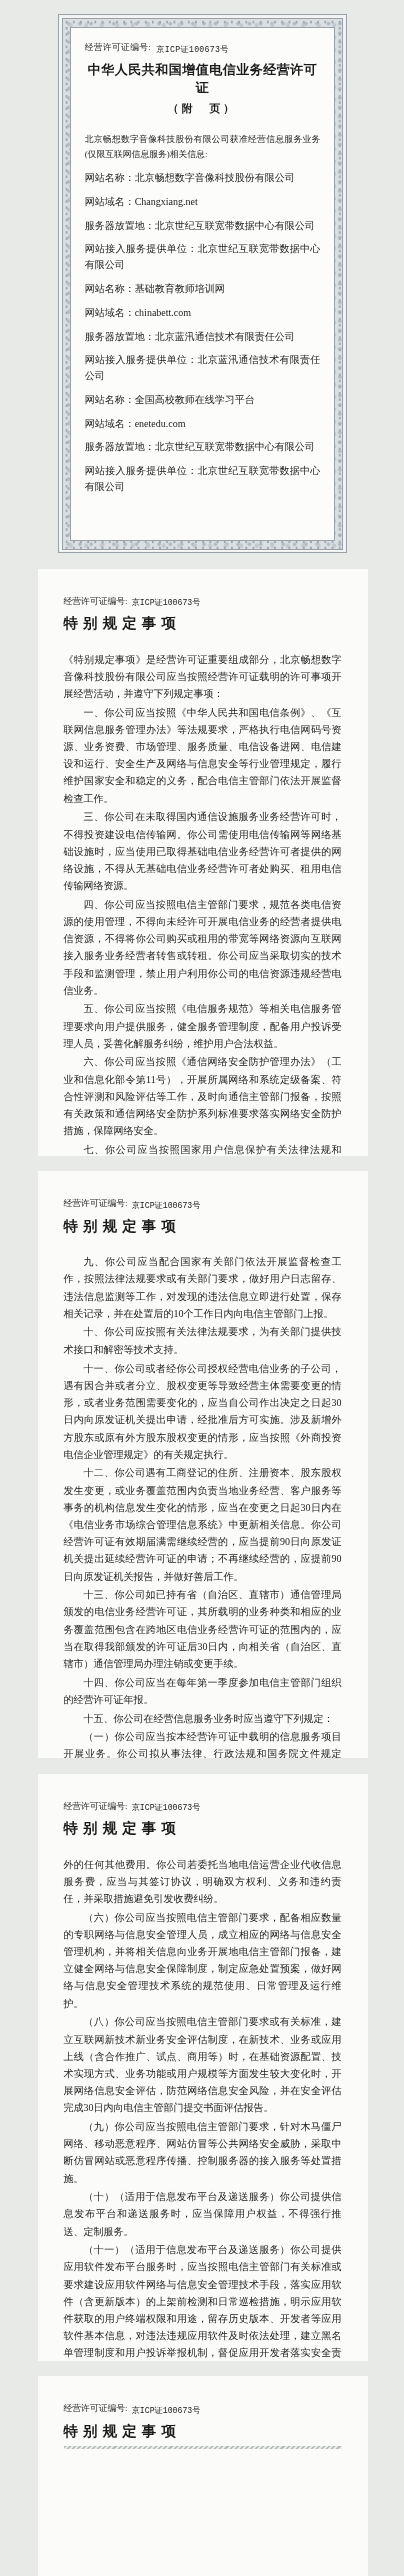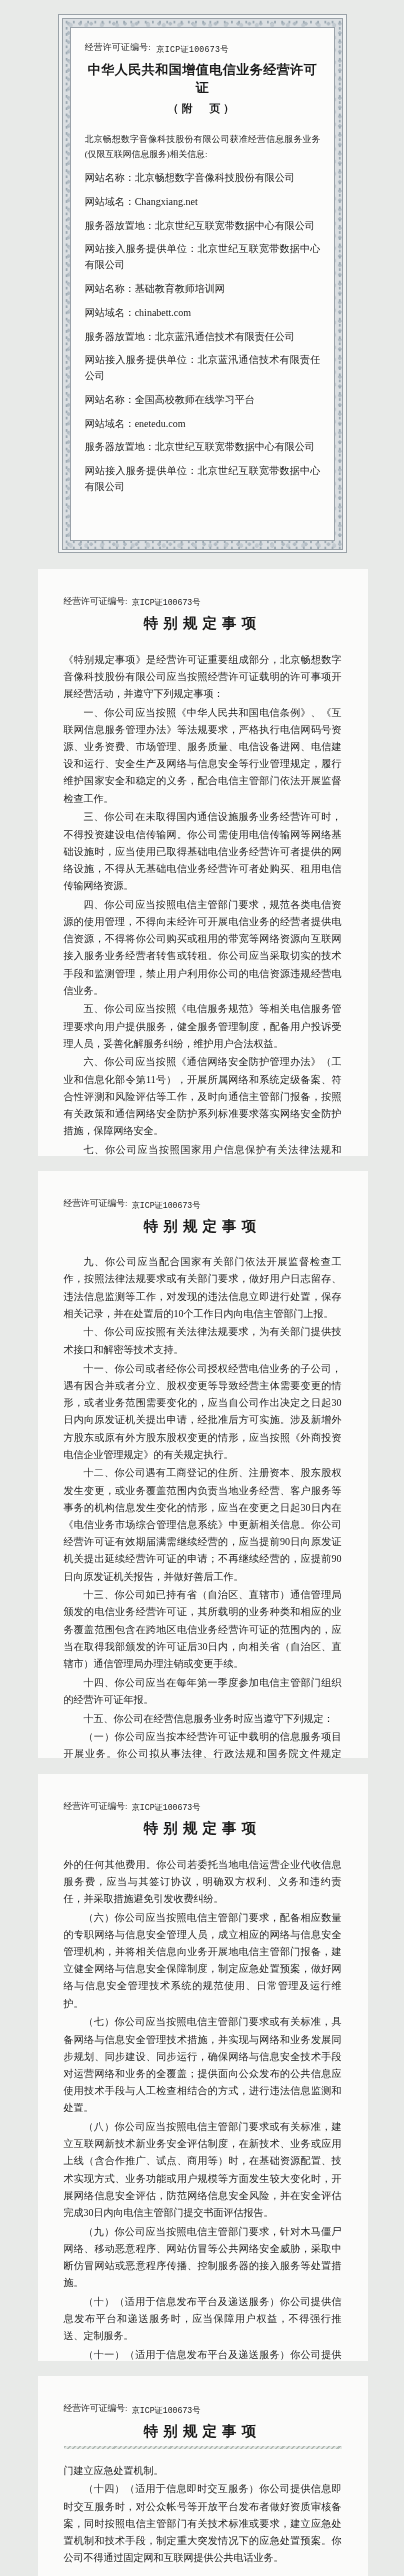--- a/index.html
+++ b/index.html
@@ -68,21 +68,21 @@
     padding:27px 26px 24px 26px;
     display:flex; flex-direction:column;
     overflow:hidden;
   }
   .prov-page.h-std { height:587px; }
   .prov-page.h-last { height:494px; }
   .prov-no-row { font-size:8.8px; }
   .prov-no-value { position:relative; top:1.5px; margin-left:4.1px; font-family:"Liberation Mono","DejaVu Sans Mono",monospace; font-size:8.2px; }
   .prov-heading {
     margin-top:6.2px;
-    text-align:center;
+    text-align:left;
     font-size:14.4px; font-weight:bold; letter-spacing:5.2px;
   }
   .zigzag {
     height:3.6px;
     margin:5.2px 0 12.4px 0;
     background:repeating-linear-gradient(135deg, #a7b1ab 0 1.5px, #e2e6e2 1.5px 3.6px);
     opacity:0.85;
   }
   .prov-body p {
     margin:0 0 1.5px 0;
@@ -167,38 +167,33 @@
 
   <div class="prov-page h-std">
     <div class="prov-no-row">
       <span>经营许可证编号:</span><span class="prov-no-value">京ICP证100673号</span>
     </div>
     <div class="prov-heading">特别规定事项</div>
     <div class="zigzag"></div>
     <div class="prov-body">
       <p class="cont">外的任何其他费用。你公司若委托当地电信运营企业代收信息服务费，应当与其签订协议，明确双方权利、义务和违约责任，并采取措施避免引发收费纠纷。</p>
       <p>（六）你公司应当按照电信主管部门要求，配备相应数量的专职网络与信息安全管理人员，成立相应的网络与信息安全管理机构，并将相关信息向业务开展地电信主管部门报备，建立健全网络与信息安全保障制度，制定应急处置预案，做好网络与信息安全管理技术系统的规范使用、日常管理及运行维护。</p>
-      <p>（七）你公司应当按照电信主管部门要求或有关标准，具备网络与信息安全管理技术措施，并实现与网络和业务发展同步规划、同步建设、同步运行，确保网络与信息安全技术手段对运营网络和业务的全覆盖；提供面向公众发布的公共信息应使用技术手段与人工检查相结合的方式，进行违法信息监测和处置。</p>
       <p>（八）你公司应当按照电信主管部门要求或有关标准，建立互联网新技术新业务安全评估制度，在新技术、业务或应用上线（含合作推广、试点、商用等）时，在基础资源配置、技术实现方式、业务功能或用户规模等方面发生较大变化时，开展网络信息安全评估，防范网络信息安全风险，并在安全评估完成30日内向电信主管部门提交书面评估报告。</p>
       <p>（九）你公司应当按照电信主管部门要求，针对木马僵尸网络、移动恶意程序、网站仿冒等公共网络安全威胁，采取中断仿冒网站或恶意程序传播、控制服务器的接入服务等处置措施。</p>
       <p>（十）（适用于信息发布平台及递送服务）你公司提供信息发布平台和递送服务时，应当保障用户权益，不得强行推送、定制服务。</p>
       <p>（十一）（适用于信息发布平台及递送服务）你公司提供应用软件发布平台服务时，应当按照电信主管部门有关标准或要求建设应用软件网络与信息安全管理技术手段，落实应用软件（含更新版本）的上架前检测和日常巡检措施，明示应用软件获取的用户终端权限和用途，留存历史版本、开发者等应用软件基本信息，对违法违规应用软件及时依法处理，建立黑名单管理制度和用户投诉举报机制，督促应用开发者落实安全责任。</p>
       <p>（十二）（适用于信息搜索查询服务）你公司提供信息搜索查询服务时，应当按照电信主管部门要求或有关标准，具备网络信息安全技术保障措施，不得向用户推送或推荐违法违规信息。</p>
 
     </div>
 
   </div>
 
   <div class="prov-page h-last">
     <div class="prov-no-row">
       <span>经营许可证编号:</span><span class="prov-no-value">京ICP证100673号</span>
     </div>
     <div class="prov-heading">特别规定事项</div>
     <div class="zigzag"></div>
-    <div class="prov-body">
-      <p class="cont">门建立应急处置机制。</p>
-      <p>（十四）（适用于信息即时交互服务）你公司提供信息即时交互服务时，对公众帐号等开放平台发布者做好资质审核备案，同时按照电信主管部门有关技术标准或要求，建立应急处置机制和技术手段，制定重大突发情况下的应急处置预案。你公司不得通过固定网和互联网提供公共电话业务。</p>
-    </div>
 
   </div>
 
 </div>
 
 
 </body></html>

